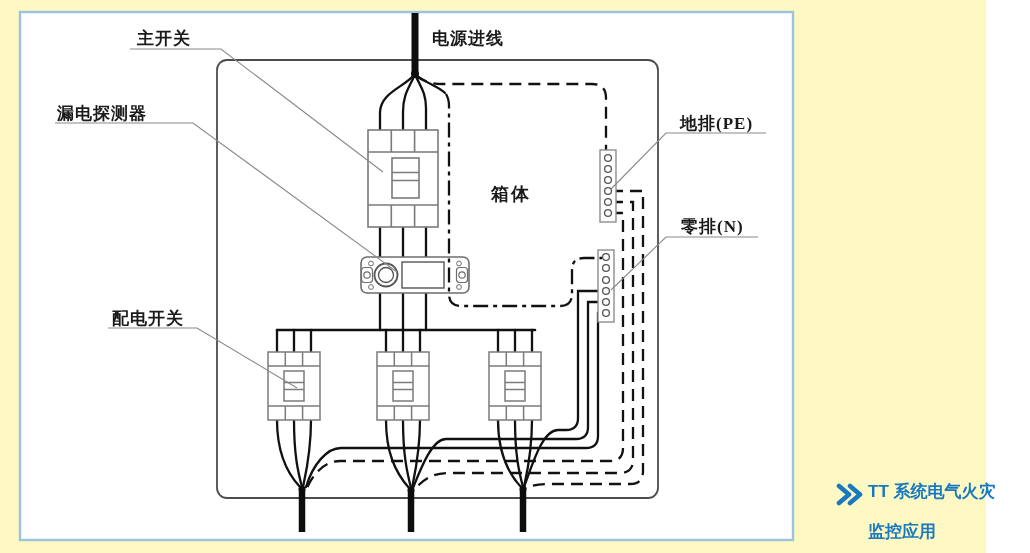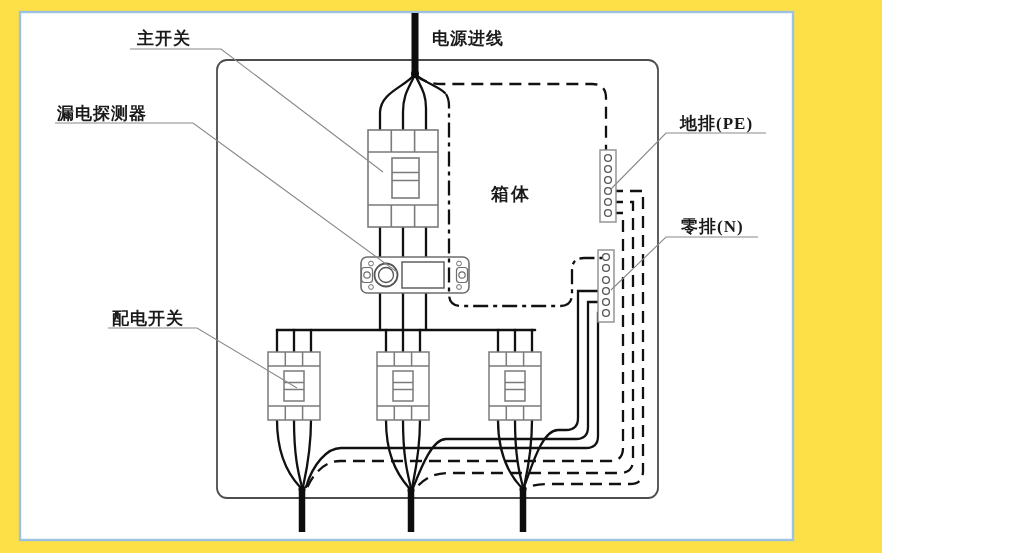--- a/index.html
+++ b/index.html
@@ -1,17 +1,17 @@
 <!DOCTYPE html>
 <html><head>
 <meta charset="utf-8">
 <style>
   html,body{margin:0;padding:0;background:#ffffff;width:1030px;height:553px;overflow:hidden;
     font-family:"Liberation Sans",sans-serif;}
-  .stage{position:relative;width:882px;height:553px;background:#fde047;}
+  .stage{position:relative;width:986px;height:553px;background:#fef9c3;}
   svg text{font-family:"Liberation Serif","DejaVu Serif",serif;font-weight:bold;fill:#1a1a1a;}
   .diagram-label{font-size:17px;letter-spacing:1px;}
   .cabinet-label{font-size:18px;letter-spacing:2px;}
   .caption{position:absolute;left:836px;top:480px;width:190px;height:70px;color:#1878c0;}
   .caption .chev{position:absolute;left:0;top:3px;}
   .caption .l1{position:absolute;left:32px;top:0;font-size:17px;font-weight:bold;white-space:nowrap;
     font-family:"Liberation Sans","DejaVu Sans",sans-serif;}
   .caption .l2{position:absolute;left:32px;top:40px;font-size:17px;font-weight:bold;white-space:nowrap;
     font-family:"Liberation Sans","DejaVu Sans",sans-serif;}
 </style>
@@ -172,14 +172,22 @@
   <text class="diagram-label" x="137" y="44">主开关</text>
   <text class="diagram-label" x="432" y="44">电源进线</text>
   <text class="diagram-label" x="57" y="119">漏电探测器</text>
   <text class="cabinet-label" x="491" y="200">箱体</text>
   <text class="diagram-label" x="680" y="129">地排(PE)</text>
   <text class="diagram-label" x="681" y="232">零排(N)</text>
   <text class="diagram-label" x="112" y="324">配电开关</text>
 </svg>
 
 
+<div class="caption">
+  <svg class="chev" width="27" height="23" viewBox="0 0 27 23">
+    <path d="M3,3 L13,11.5 L3,20" fill="none" stroke="#1878c0" stroke-width="4.6" stroke-linecap="round" stroke-linejoin="round"></path>
+    <path d="M14,3 L24,11.5 L14,20" fill="none" stroke="#1878c0" stroke-width="4.6" stroke-linecap="round" stroke-linejoin="round"></path>
+  </svg>
+  <span class="l1">TT 系统电气火灾</span>
+  <span class="l2">监控应用</span>
+</div>
 
 </div>
 
 </body></html>

